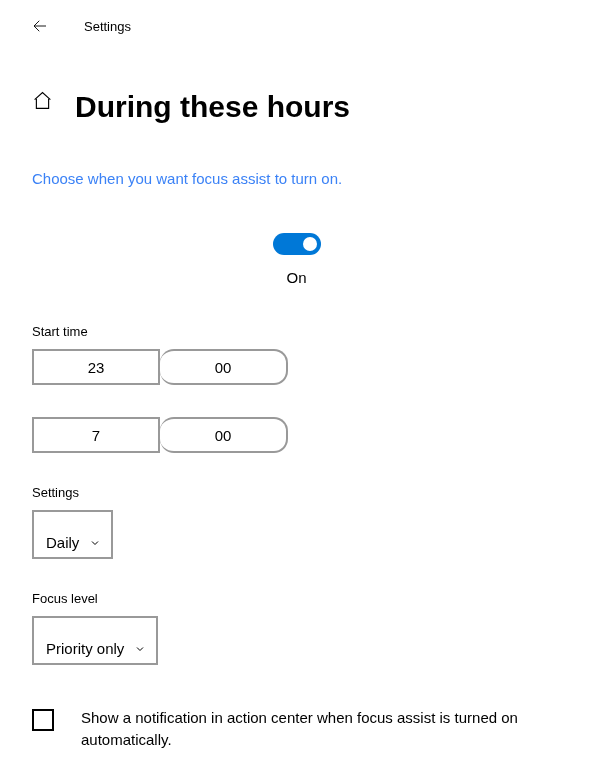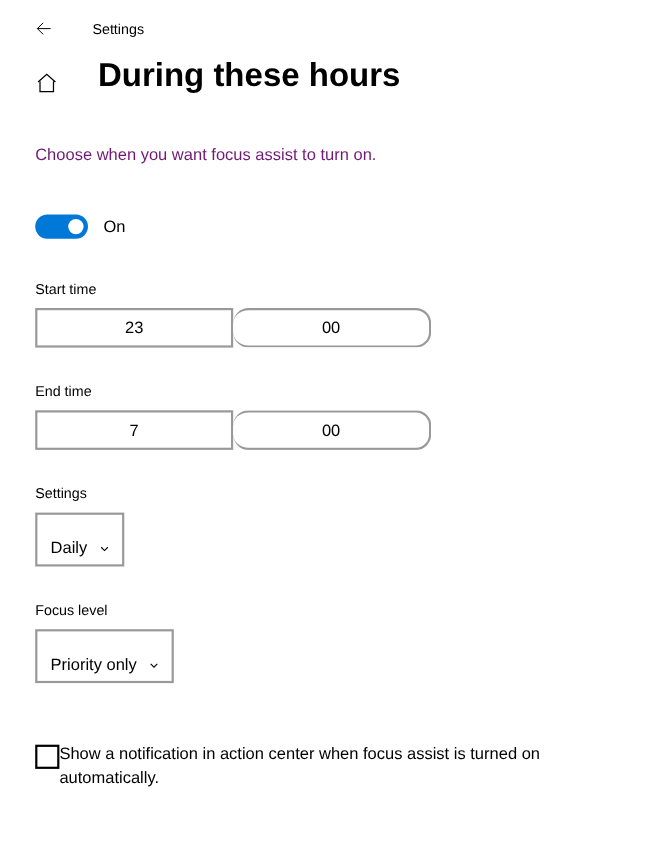--- a/index.html
+++ b/index.html
@@ -19,52 +19,52 @@
     }
     .back-btn {
       width: 40px; height: 24px;
       display: flex; align-items: center; justify-content: center;
       cursor: pointer;
       background: none; border: none;
     }
     .header-title { font-size: 13px; font-weight: 400; }
     .content { padding: 0 32px; }
     .page-title-row {
-      display: flex; align-items: flex-end; gap: 36px;
-      margin-bottom: 46px;
+      display: flex; align-items: flex-start; gap: 22px;
+      margin-top: 38px; margin-bottom: 46px;
     }
     .home-icon { display:flex; align-items:center; }
     .page-title { font-size: 30px; font-weight: 600; letter-spacing: 0px; }
-    .subtitle { font-size: 15px; color: #701a75; margin-bottom: 46px; }
-    .toggle-row { display: flex; align-items: center; gap: 14px; margin-bottom: 38px; }
+    .subtitle { font-size: 15px; color: #3b82f6; margin-bottom: 46px; }
+    .toggle-row { display: flex; align-items: center; gap: 14px; margin-bottom: 38px; flex-direction: column; }
     .toggle {
       width: 48px; height: 22px; border-radius: 11px;
       background: #0078d7; position: relative; cursor: pointer;
     }
     .toggle-knob {
       position: absolute; right: 4px; top: 4px;
       width: 14px; height: 14px; border-radius: 50%; background: #fff;
     }
     .toggle-label { font-size: 15px; }
     .field-label { font-size: 13px; margin-bottom: 10px; }
     .time-row { display: flex; margin-bottom: 32px; }
     .time-box {
-      width: 180px; height: 36px;
+      width: 128px; height: 36px;
       border: 2px solid #999;
       display: flex; align-items: center; justify-content: center;
       font-size: 15px; cursor: pointer; background:#fff;
     }
     .time-box + .time-box { border-left: none; border-radius: 14px; }
     .select-box {
       display: inline-flex; align-items: center; gap: 10px;
       border: 2px solid #999; padding: 22px 10px 6px 12px;
       font-size: 15px; cursor: pointer; background:#fff; margin-bottom: 32px;
     }
     .chevron { display:inline-flex; }
-    .checkbox-row { display: flex; align-items: flex-start; margin-top: 22px; }
+    .checkbox-row { display: flex; align-items: flex-start; gap: 14px; margin-top: 10px; justify-content: space-between; }
     .checkbox {
       width: 22px; height: 22px; border: 2px solid #000; flex-shrink:0;
       cursor: pointer; background:#fff; margin-top:2px;
     }
     .checkbox-label { font-size: 15px; line-height: 1.45; max-width: 480px; }
   </style>
 </head>
 <body>
 
 <div class="header">
@@ -96,21 +96,20 @@
     </div>
     <span class="toggle-label">On</span>
   </div>
 
   <div class="field-label">Start time</div>
   <div class="time-row">
     <div class="time-box">23</div>
     <div class="time-box">00</div>
   </div>
 
-  <div class="field-label">End time</div>
   <div class="time-row">
     <div class="time-box">7</div>
     <div class="time-box">00</div>
   </div>
 
   <div class="field-label">Settings</div>
   <div class="select-box">
     <span>Daily</span>
     <span class="chevron">
       <svg width="12" height="12" viewBox="0 0 24 24" fill="none" stroke="#000" stroke-width="2">

